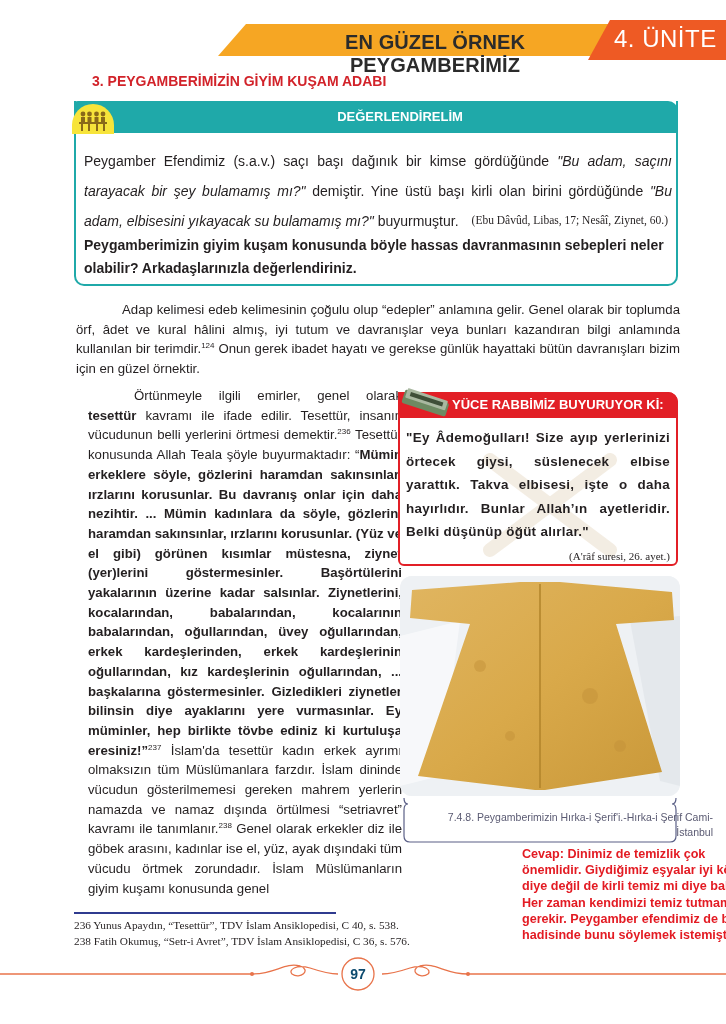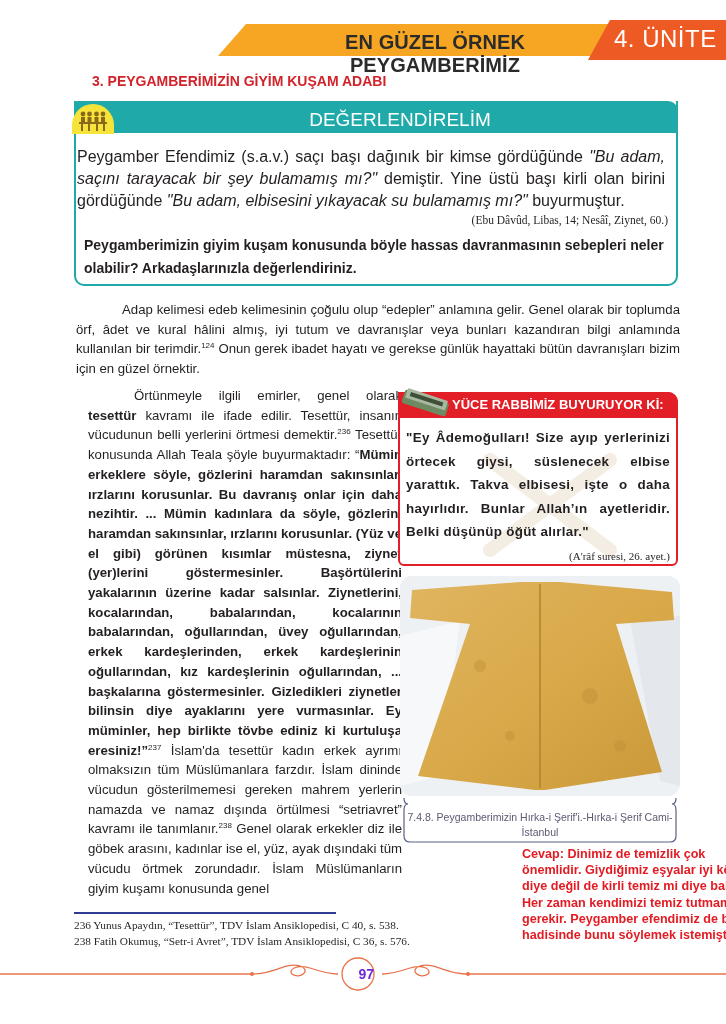--- a/index.html
+++ b/index.html
@@ -38,30 +38,30 @@
     position: absolute; left: 74px; top: 101px; width: 604px; height: 185px;
     border: 2px solid #1fa9a9; border-top: none; border-radius: 0 0 10px 10px;
     box-sizing: border-box;
   }
   .eval-header {
     position: absolute; left: 74px; top: 101px; width: 604px; height: 32px;
     background: #1fa9a9; border-radius: 4px 10px 0 0;
   }
   .eval-header-text {
     position: absolute; left: 300px; top: 109px; width: 200px; text-align: center;
-    color: #fff; font-weight: normal; font-size: 19px;
+    color: #fff; font-weight: bold; font-size: 13px;
   }
   .eval-icon {
     position: absolute; left: 72px; top: 104px; width: 42px; height: 30px;
     background: #f7e43a; border-radius: 21px 21px 0 0;
   }
   .eval-icon svg { position: absolute; left: 6px; top: 6px; }
   .eval-text {
-    position: absolute; left: 77px; top: 146px; width: 588px;
-    font-size: 16px; line-height: 22px; text-align: justify;
+    position: absolute; left: 84px; top: 146px; width: 588px;
+    font-size: 14px; line-height: 30px; text-align: justify;
   }
   .eval-text i { font-style: italic; }
   .eval-src {
     position: absolute; left: 380px; top: 214px; width: 288px; text-align: right;
     font-family: "Liberation Serif", serif; font-size: 11.5px;
   }
   .eval-q {
     position: absolute; left: 84px; top: 234px; width: 588px;
     font-size: 14px; font-weight: bold; line-height: 23px;
   }
@@ -99,39 +99,39 @@
   }
   
   .photo {
     position: absolute; left: 400px; top: 576px; width: 280px; height: 220px;
     border-radius: 12px; overflow: hidden; background: #f2f4f6;
   }
   .photo-caption-frame {
     position: absolute; left: 400px; top: 796px; width: 280px; height: 50px;
   }
   .photo-caption {
-    position: absolute; left: 406px; top: 810px; width: 268px; text-align: center;
-    font-size: 10.5px; color: #5a5a72; line-height: 15px;
+    position: absolute; left: 406px; top: 810px; width: 268px; text-align: right;
+    font-size: 10.5px; color: #5a5a72; line-height: 15px; padding-left: 39px;
   }
   
   .answer {
     position: absolute; left: 482px; top: 846px; width: 244px;
     font-size: 12.6px; font-weight: bold; color: #e31b23; line-height: 16.2px; margin-left: 40px;
   }
   
   .fn-rule { position: absolute; left: 74px; top: 912px; width: 262px; height: 2px; background: #2f3b8f; }
   .footnotes {
     position: absolute; left: 74px; top: 918px; width: 400px;
     font-family: "Liberation Serif", serif; font-size: 11.3px; line-height: 15.8px;
   }
   
   .page-ornament { position: absolute; left: 0; top: 956px; }
   .page-num {
-    position: absolute; left: 342px; top: 959px; width: 32px; height: 30px; text-align: right;
-    font-size: 14px; font-weight: bold; line-height: 30px; color: #6d28d9;
+    position: absolute; left: 342px; top: 959px; width: 32px; height: 30px; text-align: center;
+    font-size: 14px; font-weight: bold; line-height: 30px; color: #0c4a6e;
   }
 </style>
 </head>
 <body>
 
 <div class="banner-yellow"></div>
 <div class="banner-title">EN GÜZEL ÖRNEK PEYGAMBERİMİZ</div>
 <div class="banner-unit"></div>
 <div class="banner-unit-text">4. ÜNİTE</div>
 
@@ -153,21 +153,21 @@
       <rect x="1" y="12" width="28" height="2"></rect>
       <rect x="3" y="14" width="2" height="7"></rect>
         <rect x="10" y="14" width="2" height="7"></rect>
         <rect x="18" y="14" width="2" height="7"></rect>
         <rect x="25" y="14" width="2" height="7"></rect>
     </g>
   </svg>
 </div>
 <div class="eval-header-text">DEĞERLENDİRELİM</div>
 <div class="eval-text"><span>Peygamber Efendimiz (s.a.v.) saçı başı dağınık bir kimse gördüğünde </span><i>"Bu adam, saçını tarayacak bir şey bulamamış mı?"</i><span> demiştir. Yine üstü başı kirli olan birini gördüğünde </span><i>"Bu adam, elbisesini yıkayacak su bulamamış mı?"</i><span> buyurmuştur.</span></div>
-<div class="eval-src">(Ebu Dâvûd, Libas, 14; Nesâî, Ziynet, 60.)</div>
+<div class="eval-src">(Ebu Dâvûd, Libas, 17; Nesâî, Ziynet, 60.)</div>
 <div class="eval-q">Peygamberimizin giyim kuşam konusunda böyle hassas davranmasının sebepleri neler olabilir? Arkadaşlarınızla değerlendiriniz.</div>
 
 <div class="para p1"><span>Adap kelimesi edeb kelimesinin çoğulu olup “edepler” anlamına gelir. Genel olarak bir toplumda örf, âdet ve kural hâlini almış, iyi tutum ve davranışlar veya bunları kazandıran bilgi anlamında kullanılan bir terimdir.</span><sup>124</sup><span> Onun gerek ibadet hayatı ve gerekse günlük hayattaki bütün davranışları bizim için en güzel örnektir.</span></div>
 
 <div class="para p2"><span>Örtünmeyle ilgili emirler, genel olarak </span><b>tesettür</b><span> kavramı ile ifade edilir. Tesettür, insanın vücudunun belli yerlerini örtmesi demektir.</span><sup>236</sup><span> Tesettür konusunda Allah Teala şöyle buyurmaktadır: “</span><b>Mümin erkeklere söyle, gözlerini haramdan sakınsınlar, ırzlarını korusunlar. Bu davranış onlar için daha nezihtir. ... Mümin kadınlara da söyle, gözlerini haramdan sakınsınlar, ırzlarını korusunlar. (Yüz ve el gibi) görünen kısımlar müstesna, ziynet (yer)lerini göstermesinler. Başörtülerini yakalarının üzerine kadar salsınlar. Ziynetlerini, kocalarından, babalarından, kocalarının babalarından, oğullarından, üvey oğullarından, erkek kardeşlerinden, erkek kardeşlerinin oğullarından, kız kardeşlerinin oğullarından, ... başkalarına göstermesinler. Gizledikleri ziynetler bilinsin diye ayaklarını yere vurmasınlar. Ey müminler, hep birlikte tövbe ediniz ki kurtuluşa eresiniz!”</b><sup>237</sup><span> İslam'da tesettür kadın erkek ayrımı olmaksızın tüm Müslümanlara farzdır. İslam dininde vücudun gösterilmemesi gereken mahrem yerlerin namazda ve namaz dışında örtülmesi “setriavret” kavramı ile tanımlanır.</span><sup>238</sup><span> Genel olarak erkekler diz ile göbek arasını, kadınlar ise el, yüz, ayak dışındaki tüm vücudu örtmek zorundadır. İslam Müslümanların giyim kuşamı konusunda genel</span></div>
 
 <div class="quran-box"></div>
 <div class="quran-header"></div>
 <svg class="quran-watermark" width="160" height="110" viewBox="0 0 160 110">
   <path d="M20 10 L140 100 M140 10 L20 100" stroke="#b58b4a" stroke-width="14" stroke-linecap="round"></path>

